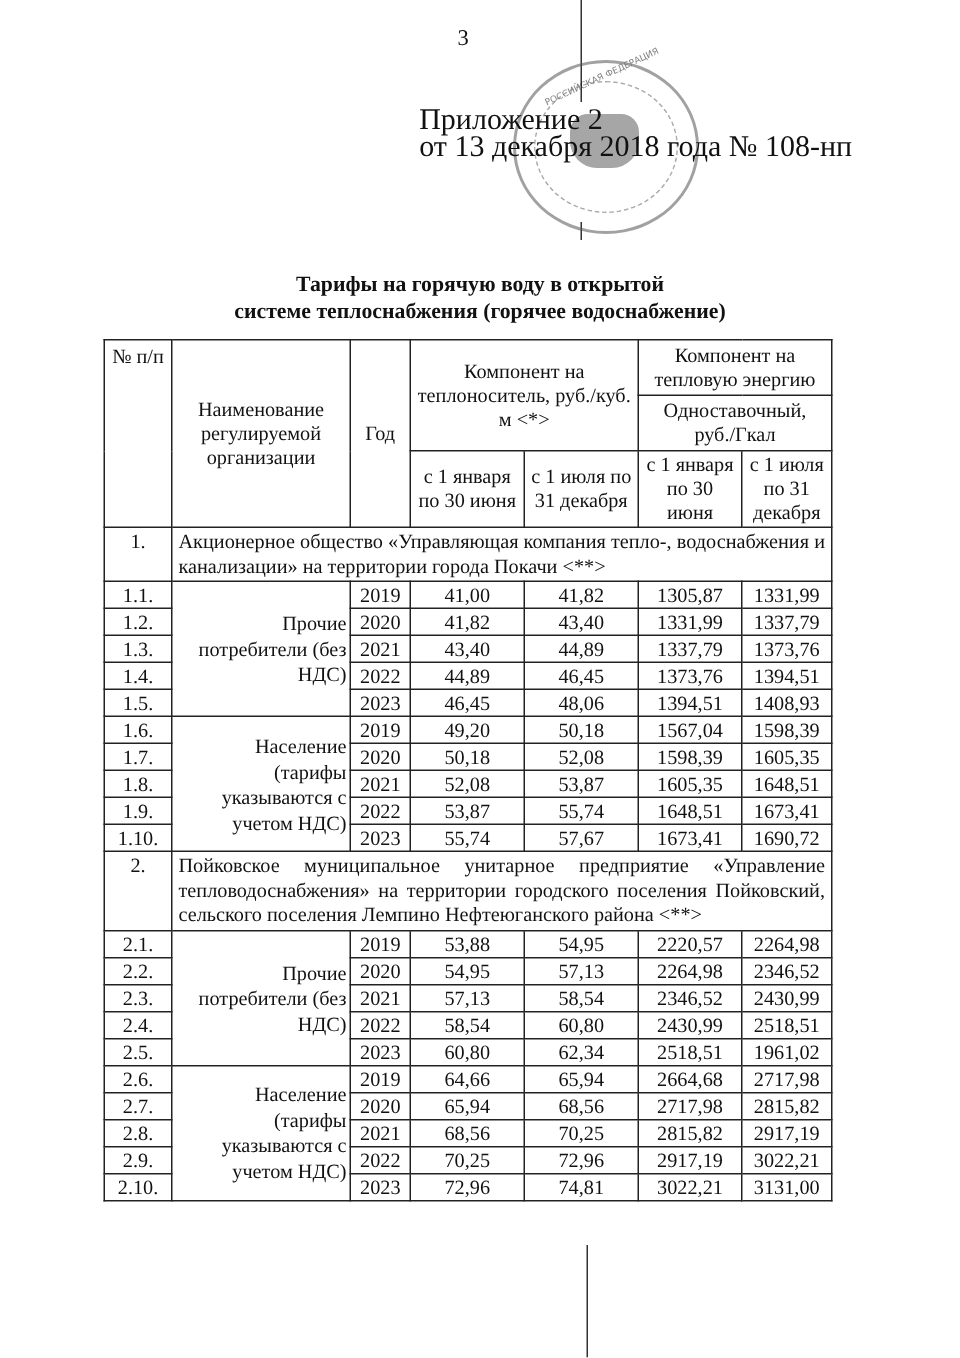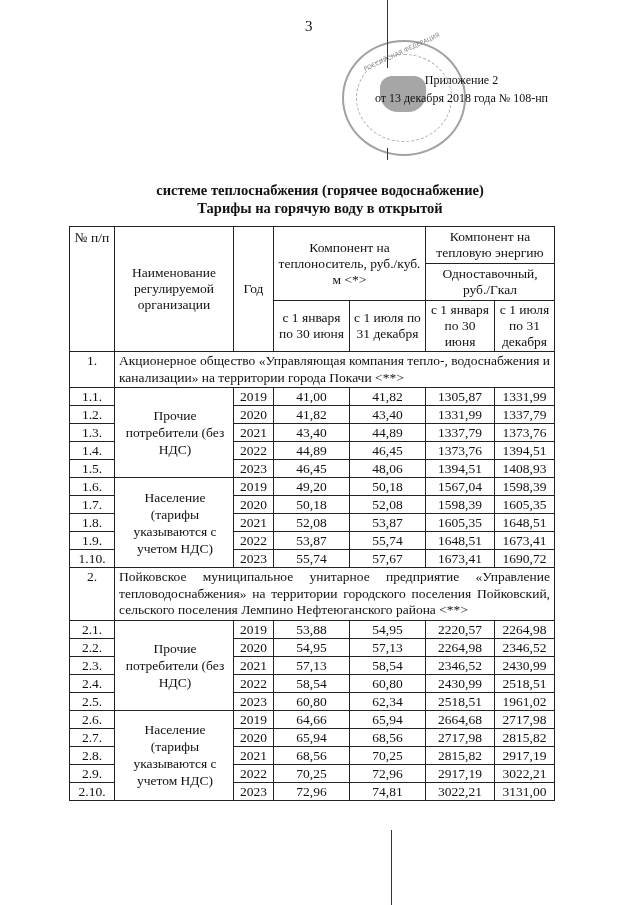--- a/index.html
+++ b/index.html
@@ -1,29 +1,29 @@
 <!DOCTYPE html>
 <html><head>
 <meta charset="utf-8">
 <style>
   html, body { margin:0; padding:0; }
   body { width:640px; height:905px; background:#fff; position:relative; overflow:hidden;
          font-family:"Liberation Serif", "DejaVu Serif", serif; color:#111; }
   .page-num { position:absolute; left:305px; top:18px; font-size:15px; }
-  .appendix { position:absolute; right:92px; top:72px; text-align:center; font-size:12px; line-height:17.5px; }
+  .appendix { position:absolute; right:72px; top:72px; text-align:left; font-size:20px; line-height:17.5px; }
   .stamp { position:absolute; left:342px; top:40px; width:120px; height:112px; border-radius:50%;
            border:2px solid #555; opacity:0.55; }
   .stamp .inner { position:absolute; left:12px; top:12px; right:12px; bottom:12px; border-radius:50%; border:1px dashed #666; }
   .stamp .emblem { position:absolute; left:36px; top:34px; width:46px; height:36px; background:#333; border-radius:12px 12px 18px 18px; opacity:0.8; }
   .stamp .txt { position:absolute; left:16px; top:6px; font-size:6px; font-family:"DejaVu Sans", sans-serif; transform:rotate(-25deg); }
   .vline { position:absolute; width:1px; background:#333; }
   .title { position:absolute; left:0; width:640px; top:181px; text-align:center; font-weight:bold; font-size:14.5px; line-height:18px; }
   table { position:absolute; left:69px; top:226px; border-collapse:collapse; font-size:13.5px;padding-left:26px; }
   td { border:1px solid #222; padding:0 2px; text-align:center; vertical-align:middle; line-height:17px; }
-  td.name { text-align:center; vertical-align:middle; padding-left:4px; }
+  td.name { text-align:right; vertical-align:middle; padding-left:4px; }
   td.org { text-align:justify; padding:1px 4px; line-height:16.5px; }
   tr.data td { height:17px; }
   .hdr td { line-height:16px; }
 </style>
 </head>
 <body>
 
 <div class="page-num">3</div>
 
 <div class="vline" style="left:387px;top:0;height:68px;"></div>
@@ -35,22 +35,22 @@
   <div class="emblem"></div>
   <div class="txt">РОССИЙСКАЯ ФЕДЕРАЦИЯ</div>
 </div>
 
 <div class="appendix">
   <div>Приложение 2</div>
   <div>от 13 декабря 2018 года № 108-нп</div>
 </div>
 
 <div class="title">
+  <div>Тарифы на горячую воду в открытой</div>
   <div>системе теплоснабжения (горячее водоснабжение)</div>
-  <div>Тарифы на горячую воду в открытой</div>
 </div>
 
 <table>
   <colgroup>
     <col style="width:45px">
       <col style="width:119px">
       <col style="width:40px">
     <col style="width:76px">
       <col style="width:76px">
       <col style="width:69px">

